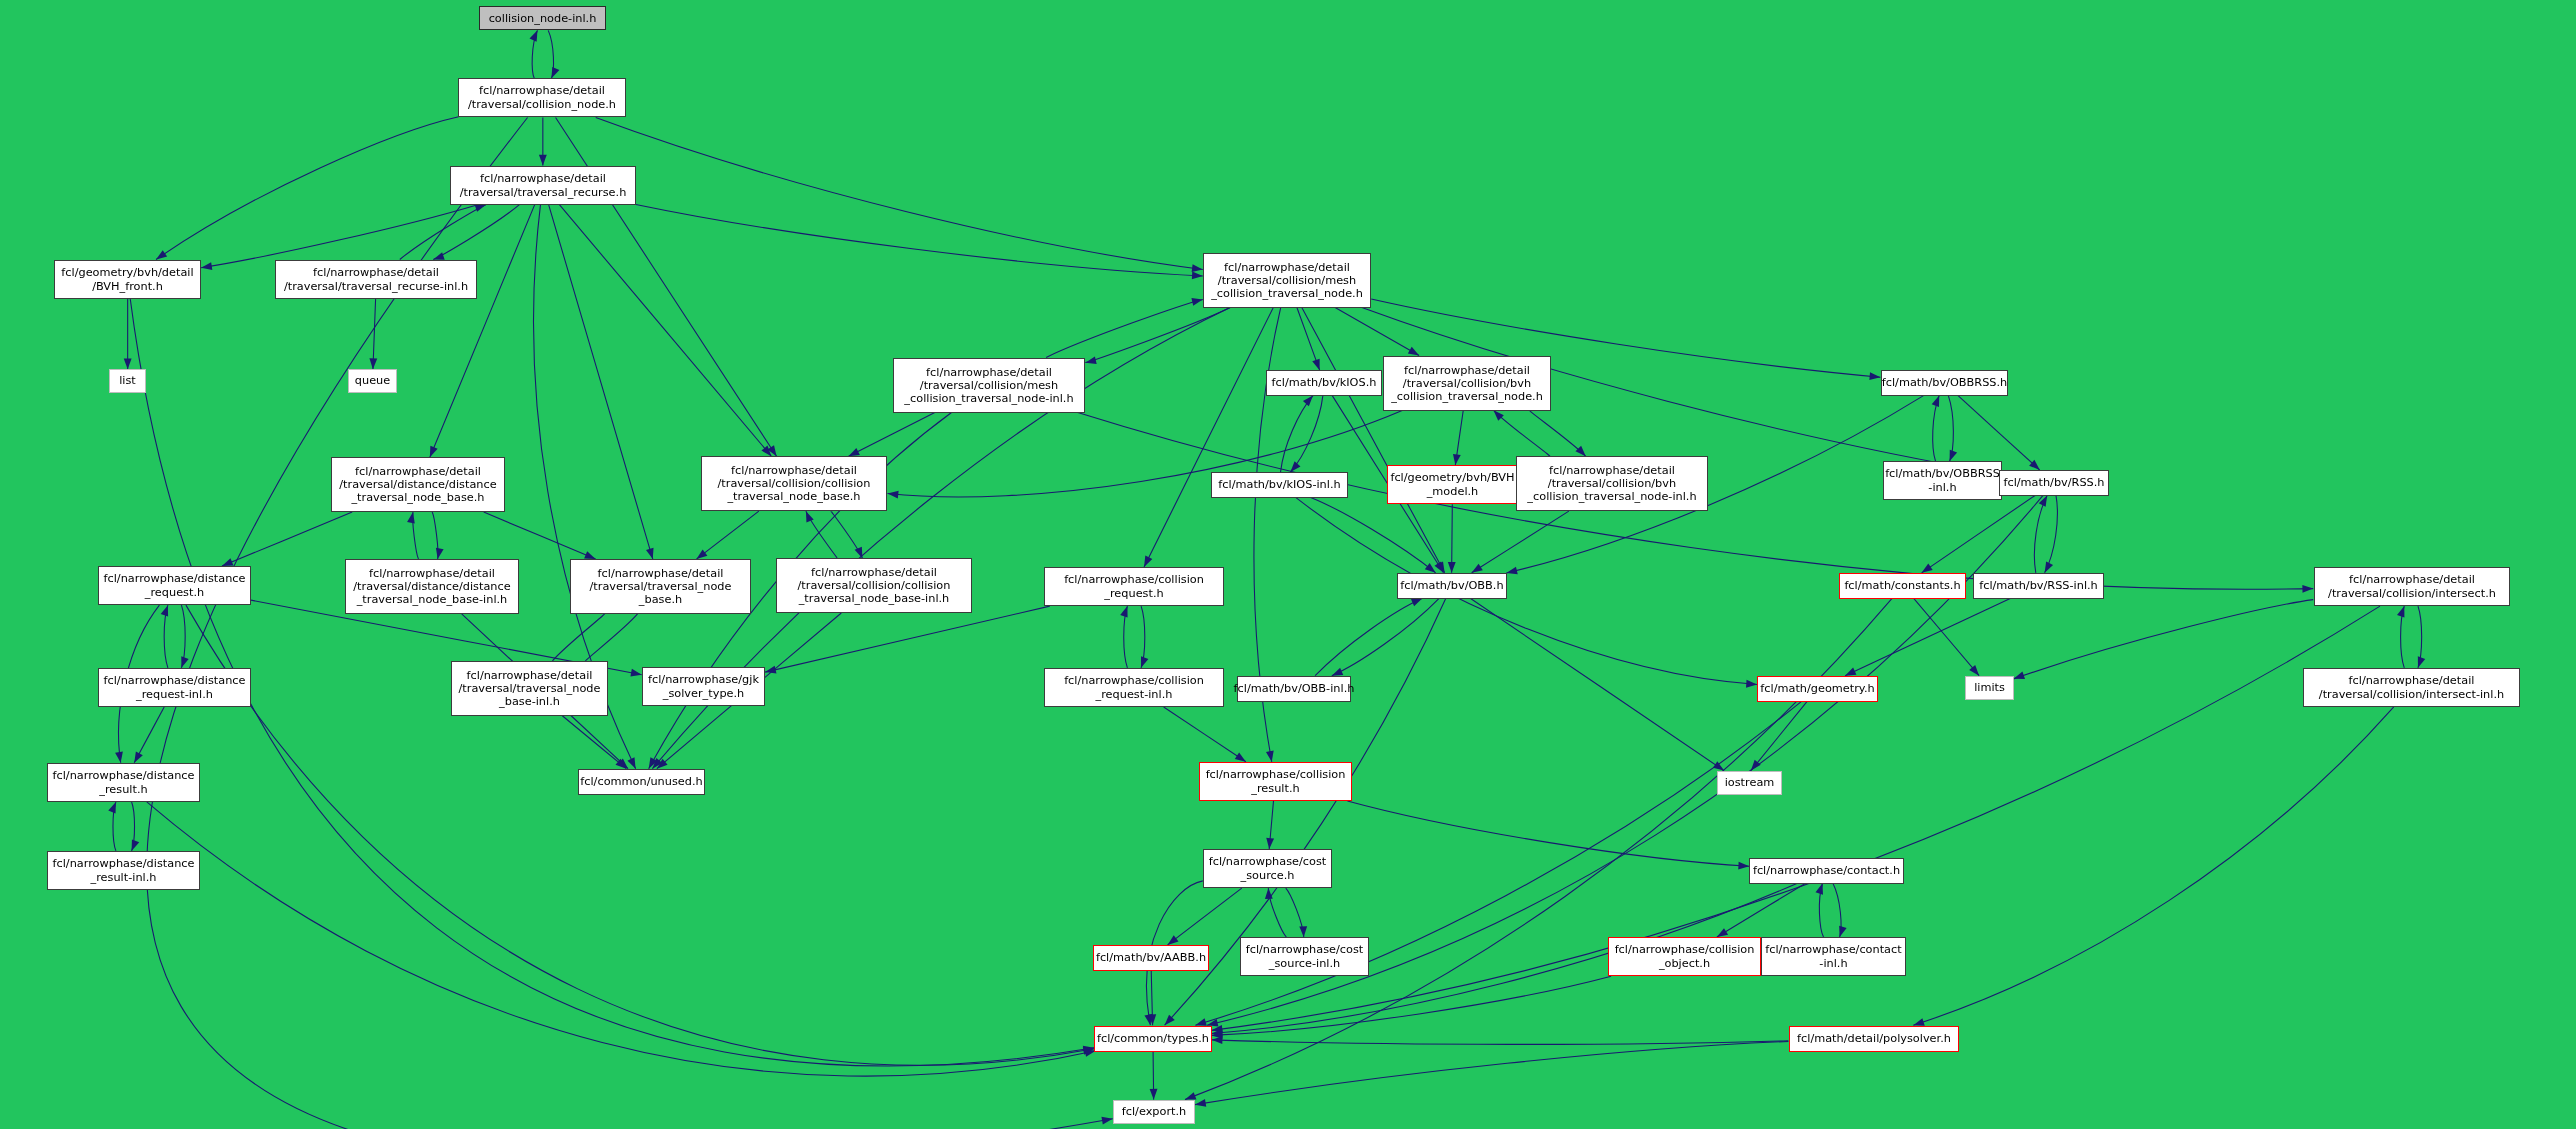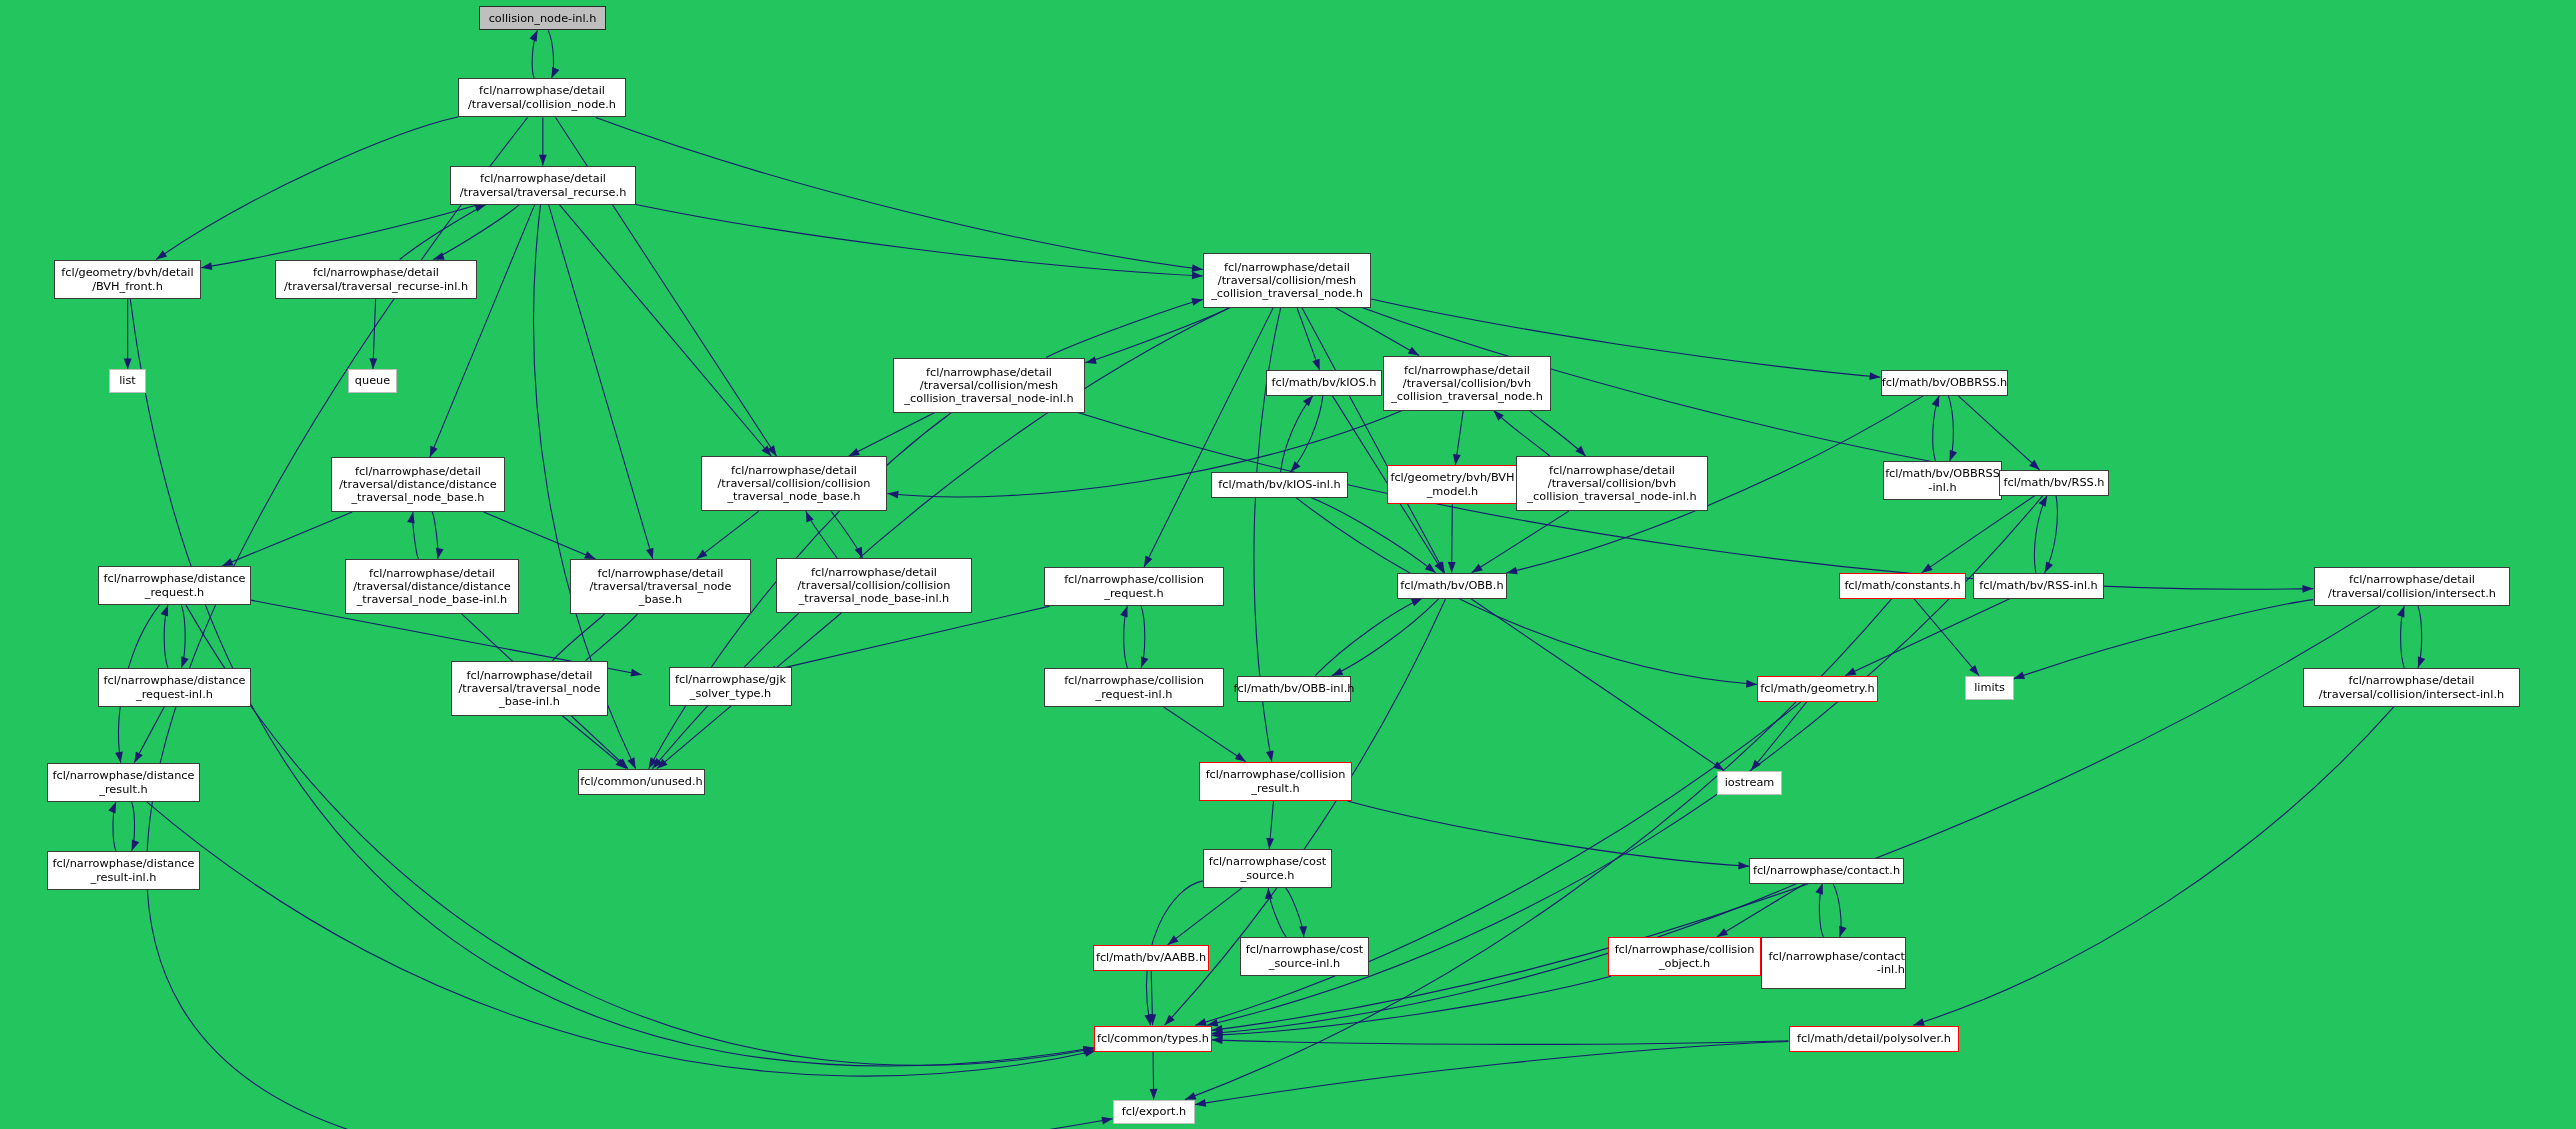--- a/index.html
+++ b/index.html
@@ -343,21 +343,21 @@
     </div>
     <div class="node " style="left: 98px; top: 668px; width: 153px; height: 39px;">
       <span>fcl/narrowphase/distance</span>
       <span>_request-inl.h</span>
     </div>
     <div class="node " style="left: 451px; top: 661px; width: 157px; height: 55px;">
       <span>fcl/narrowphase/detail</span>
       <span>/traversal/traversal_node</span>
       <span>_base-inl.h</span>
     </div>
-    <div class="node " style="left: 642px; top: 667px; width: 123px; height: 39px; margin-left: 27px;">
+    <div class="node " style="left: 642px; top: 667px; width: 123px; height: 39px;">
       <span>fcl/narrowphase/gjk</span>
       <span>_solver_type.h</span>
     </div>
     <div class="node " style="left: 1044px; top: 668px; width: 180px; height: 39px;">
       <span>fcl/narrowphase/collision</span>
       <span>_request-inl.h</span>
     </div>
     <div class="node " style="left: 1237px; top: 676px; width: 114px; height: 25.5px;">
       <span>fcl/math/bv/OBB-inl.h</span>
     </div>
@@ -400,21 +400,21 @@
       <span>fcl/math/bv/AABB.h</span>
     </div>
     <div class="node " style="left: 1240px; top: 937px; width: 129px; height: 39px;">
       <span>fcl/narrowphase/cost</span>
       <span>_source-inl.h</span>
     </div>
     <div class="node truncated" style="left: 1608px; top: 937px; width: 153px; height: 39px;">
       <span>fcl/narrowphase/collision</span>
       <span>_object.h</span>
     </div>
-    <div class="node " style="left: 1761px; top: 937px; width: 145px; height: 52px; align-items: flex-end;">
+    <div class="node " style="left: 1761px; top: 937px; width: 145px; height: 39px;">
       <span>fcl/narrowphase/contact</span>
       <span>-inl.h</span>
     </div>
     <div class="node truncated" style="left: 1094px; top: 1026px; width: 118px; height: 25.5px;">
       <span>fcl/common/types.h</span>
     </div>
     <div class="node truncated" style="left: 1789px; top: 1026px; width: 170px; height: 25.5px;">
       <span>fcl/math/detail/polysolver.h</span>
     </div>
     <div class="node system" style="left: 1113px; top: 1100px; width: 82px; height: 23.5px;">

